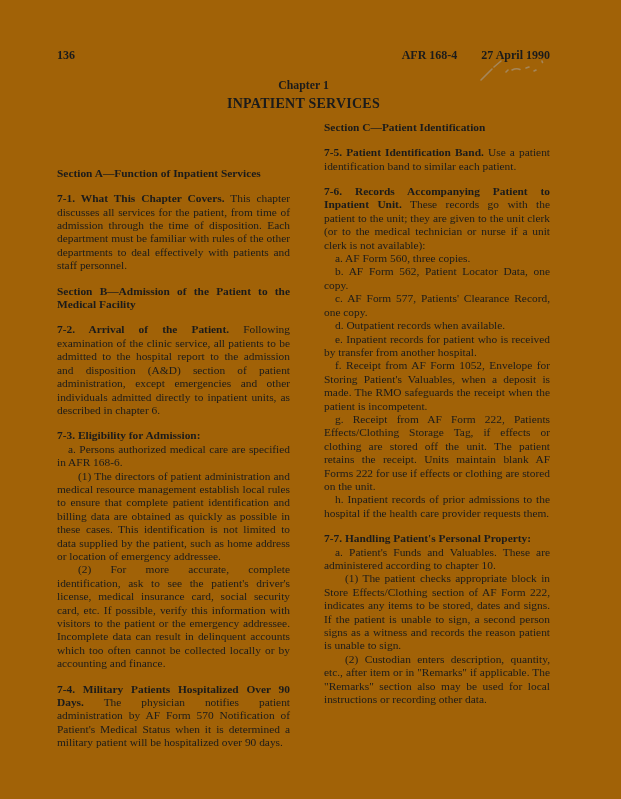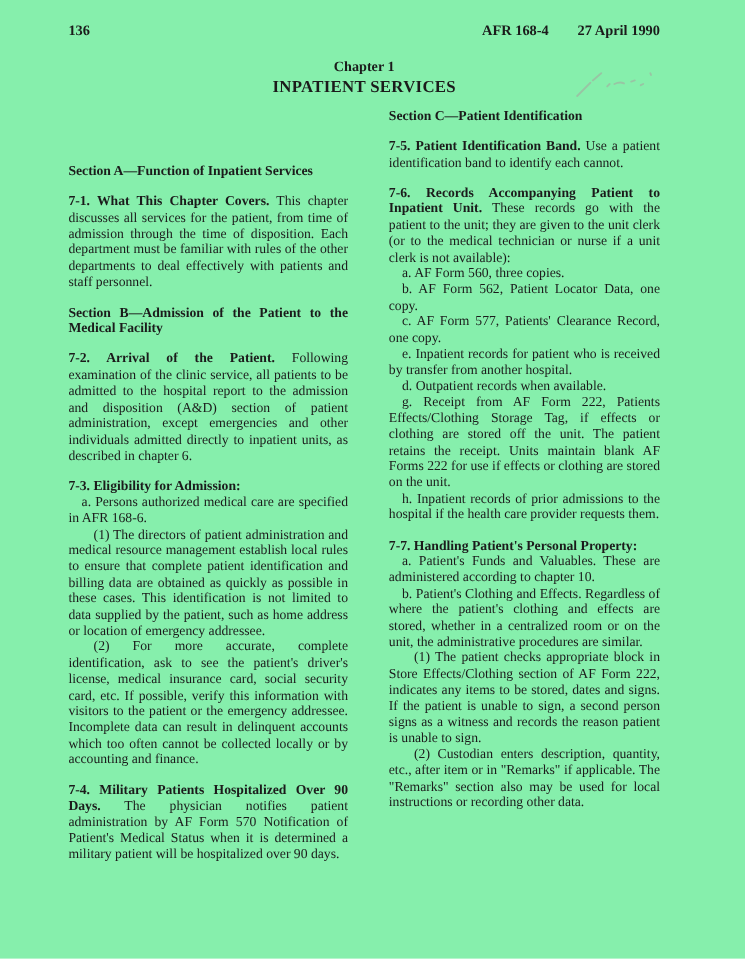--- a/index.html
+++ b/index.html
@@ -1,25 +1,25 @@
 <!DOCTYPE html>
 <html><head>
 <meta charset="utf-8">
 <style>
   html,body { margin:0; padding:0; background:#ffffff; }
   .page {
     position:relative;
     width:621px; height:799px;
     box-sizing:border-box;
-    background:#86efac;
+    background:#a16207;
     color:#1b1b1b;
     font-family:"Liberation Serif","DejaVu Serif",serif;
     font-size:11.4px;
     line-height:13.4px;
-    padding-top:18px;
+    padding-top:48px;
     overflow:hidden;
   }
   .content { margin-left:57px; margin-right:71px; }
   .header {
     display:flex; justify-content:space-between; align-items:baseline;
     font-weight:bold; font-size:12px; line-height:14px;
   }
   .header-right { display:flex; gap:24px; }
   .chapter { text-align:center; font-weight:bold; font-size:11.8px; margin-top:17px; }
   .doc-title { text-align:center; font-weight:bold; font-size:14px; letter-spacing:.25px; margin-top:5px; }
@@ -59,32 +59,32 @@
           <p class="section">Section B—Admission of the Patient to the Medical Facility</p>
           <p class="para"><b class="lead">7-2. Arrival of the Patient.</b><span> Following examination of the clinic service, all patients to be admitted to the hospital report to the admission and disposition (A&amp;D) section of patient administration, except emergencies and other individuals admitted directly to inpatient units, as described in chapter 6.</span></p>
           <p class="para"><b class="lead">7-3. Eligibility for Admission:</b></p>
           <p class="item ind1">a. Persons authorized medical care are specified in AFR 168-6.</p>
           <p class="item ind2">(1) The directors of patient administration and medical resource management establish local rules to ensure that complete patient identification and billing data are obtained as quickly as possible in these cases. This identification is not limited to data supplied by the patient, such as home address or location of emergency addressee.</p>
           <p class="item ind2">(2) For more accurate, complete identification, ask to see the patient's driver's license, medical insurance card, social security card, etc. If possible, verify this information with visitors to the patient or the emergency addressee. Incomplete data can result in delinquent accounts which too often cannot be collected locally or by accounting and finance.</p>
           <p class="para"><b class="lead">7-4. Military Patients Hospitalized Over 90 Days.</b><span> The physician notifies patient administration by AF Form 570 Notification of Patient's Medical Status when it is determined a military patient will be hospitalized over 90 days.</span></p>
         </div>
       <div class="col col-right">
           <p class="section">Section C—Patient Identification</p>
-          <p class="para"><b class="lead">7-5. Patient Identification Band.</b><span> Use a patient identification band to identify each cannot.</span></p>
+          <p class="para"><b class="lead">7-5. Patient Identification Band.</b><span> Use a patient identification band to similar each patient.</span></p>
           <p class="para"><b class="lead">7-6. Records Accompanying Patient to Inpatient Unit.</b><span> These records go with the patient to the unit; they are given to the unit clerk (or to the medical technician or nurse if a unit clerk is not available):</span></p>
           <p class="item ind1">a. AF Form 560, three copies.</p>
           <p class="item ind1">b. AF Form 562, Patient Locator Data, one copy.</p>
           <p class="item ind1">c. AF Form 577, Patients' Clearance Record, one copy.</p>
+          <p class="item ind1">d. Outpatient records when available.</p>
           <p class="item ind1">e. Inpatient records for patient who is received by transfer from another hospital.</p>
-          <p class="item ind1">d. Outpatient records when available.</p>
+          <p class="item ind1">f. Receipt from AF Form 1052, Envelope for Storing Patient's Valuables, when a deposit is made. The RMO safeguards the receipt when the patient is incompetent.</p>
           <p class="item ind1">g. Receipt from AF Form 222, Patients Effects/Clothing Storage Tag, if effects or clothing are stored off the unit. The patient retains the receipt. Units maintain blank AF Forms 222 for use if effects or clothing are stored on the unit.</p>
           <p class="item ind1">h. Inpatient records of prior admissions to the hospital if the health care provider requests them.</p>
           <p class="para"><b class="lead">7-7. Handling Patient's Personal Property:</b></p>
           <p class="item ind1">a. Patient's Funds and Valuables. These are administered according to chapter 10.</p>
-          <p class="item ind1">b. Patient's Clothing and Effects. Regardless of where the patient's clothing and effects are stored, whether in a centralized room or on the unit, the administrative procedures are similar.</p>
           <p class="item ind2">(1) The patient checks appropriate block in Store Effects/Clothing section of AF Form 222, indicates any items to be stored, dates and signs. If the patient is unable to sign, a second person signs as a witness and records the reason patient is unable to sign.</p>
           <p class="item ind2">(2) Custodian enters description, quantity, etc., after item or in "Remarks" if applicable. The "Remarks" section also may be used for local instructions or recording other data.</p>
         </div>
     </div>
   </div>
 
   <svg class="pencil" viewBox="0 0 76 30" xmlns="http://www.w3.org/2000/svg">
     <g stroke="#a8a49e" stroke-width="1.6" fill="none" stroke-linecap="round">
       <path d="M5 24 L16 13"></path>
       <path d="M18 11 L25 5"></path>

